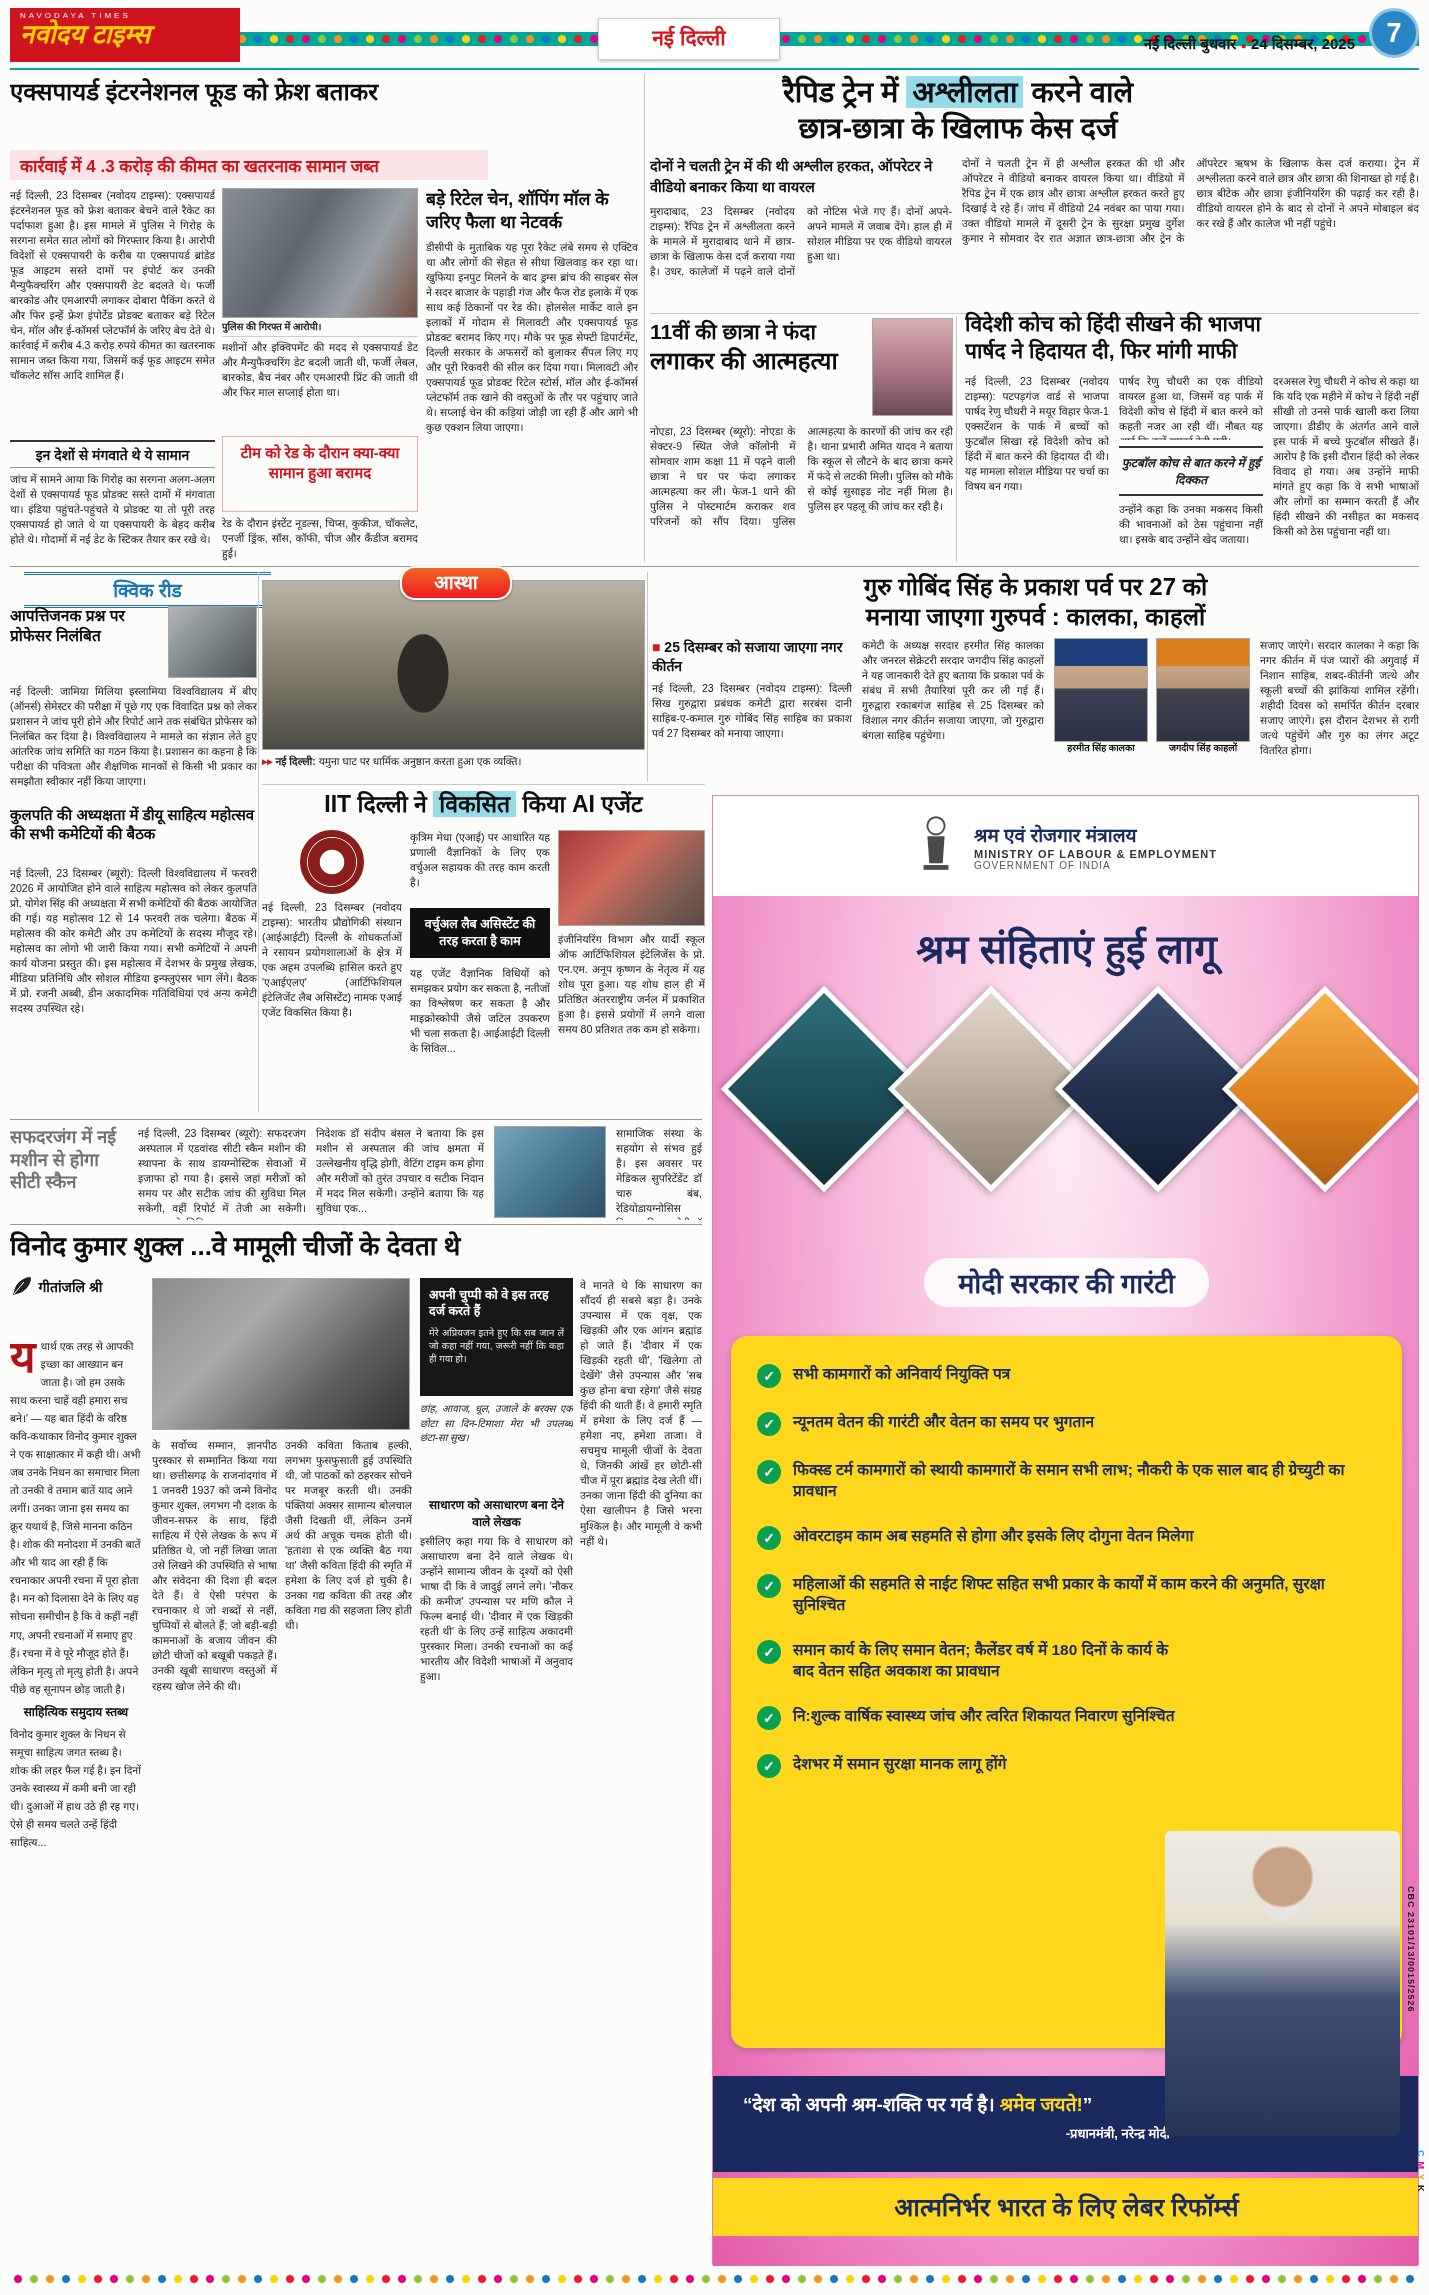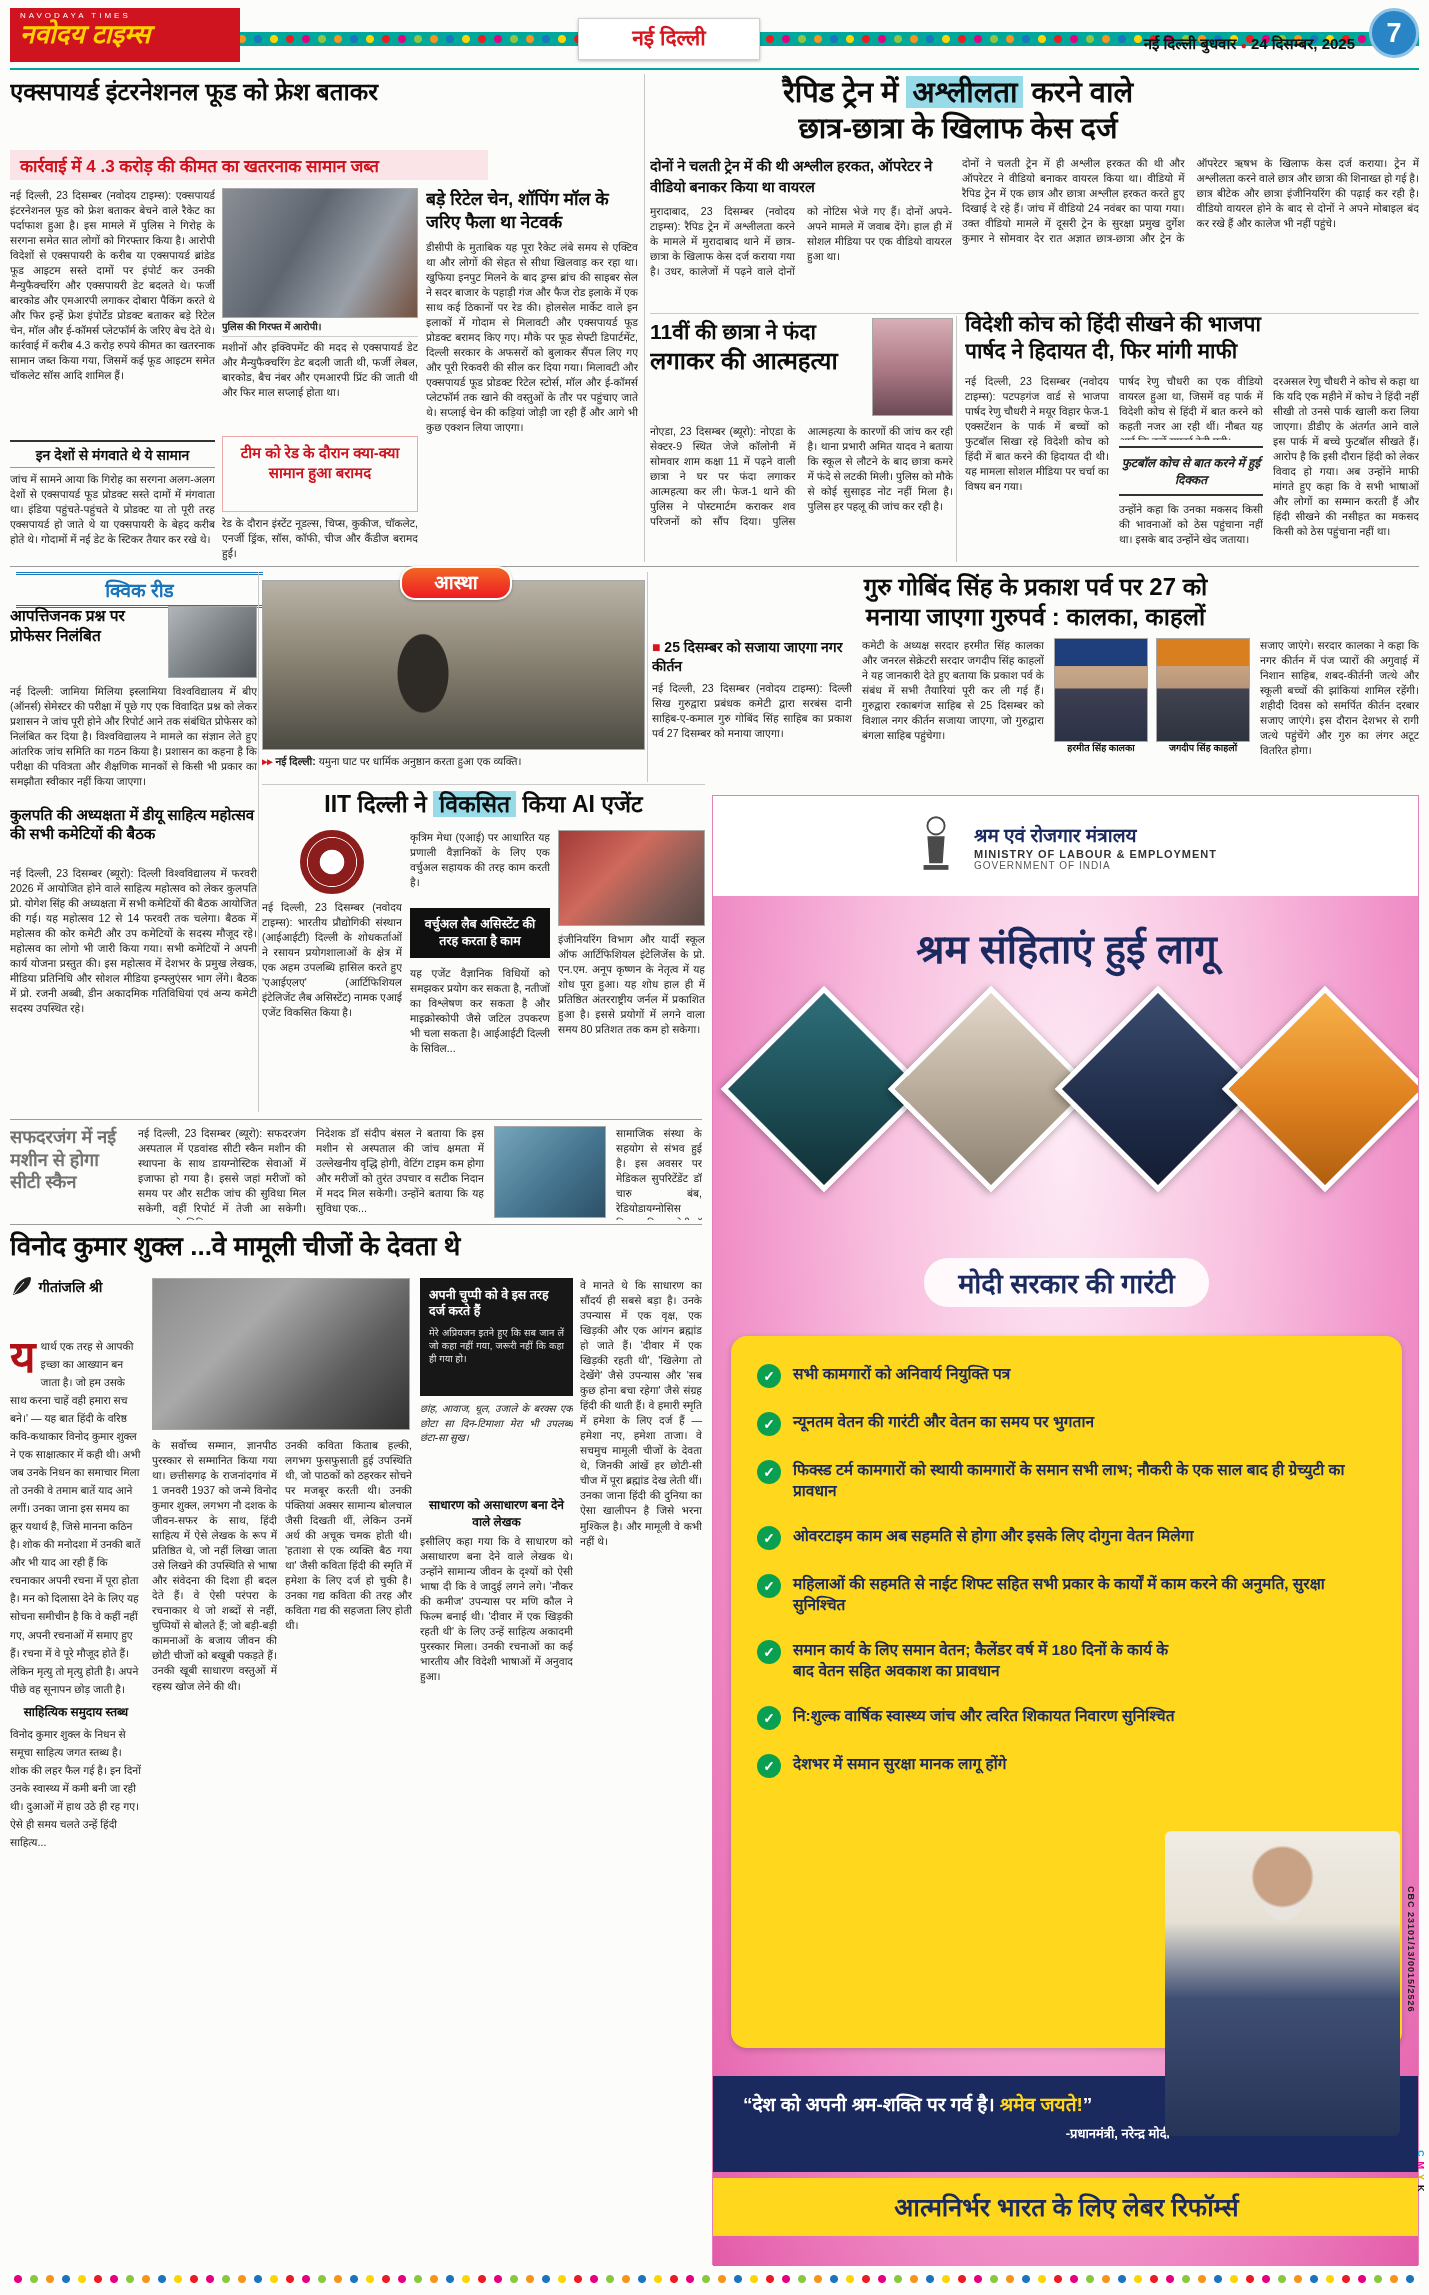--- a/index.html
+++ b/index.html
@@ -68,21 +68,21 @@
 </head>
 <body>
 
 <div id="page">
 
   <div class="abs dotstrip" style="left:10px;top:32px;width:1409px;height:14px;"></div>
   <div class="abs logo-box" style="left:10px;top:8px;width:230px;height:54px;">
     <span class="logo-en">NAVODAYA TIMES</span>
     <span class="logo-hi">नवोदय टाइम्स</span>
   </div>
-  <div class="abs edition-badge" style="left:578px;top:18px;width:180px;height:40px;">नई दिल्ली</div>
+  <div class="abs edition-badge" style="left:598px;top:18px;width:180px;height:40px;">नई दिल्ली</div>
   <div class="abs" style="left:980px;top:33px;width:375px;text-align:right;font-size:15px;font-weight:800;color:#111;">
     <span>नई दिल्ली बुधवार</span>
     <span style="color:#d6171f;font-size:10px;">●</span>
     <span>24 दिसम्बर, 2025</span>
   </div>
   <div class="abs page-circle" style="left:1369px;top:8px;width:50px;height:50px;">7</div>
   <div class="abs" style="left:10px;top:68px;width:1409px;height:2px;background:#00a79b;"></div>
 
   <div class="abs" style="left:10px;top:76px;width:478px;height:70px;overflow:hidden;">
     <span class="hl-line" style="font-size:24px;line-height:1.32;">एक्सपायर्ड इंटरनेशनल फूड को फ्रेश बताकर</span>
@@ -139,21 +139,21 @@
     <div style="position:absolute;left:154px;top:64px;width:144px;height:188px;overflow:hidden;">
       <div class="body" style="height:66px;">पार्षद रेणु चौधरी का एक वीडियो वायरल हुआ था, जिसमें वह पार्क में विदेशी कोच से हिंदी में बात करने को कहती नजर आ रही थीं। नौबत यह आई कि उन्हें सफाई देनी पड़ी।</div>
       <div class="quote-frame">फुटबॉल कोच से बात करने में हुई दिक्कत</div>
       <div class="body" style="height:56px;">उन्होंने कहा कि उनका मकसद किसी की भावनाओं को ठेस पहुंचाना नहीं था। इसके बाद उन्होंने खेद जताया।</div>
     </div>
     <div style="position:absolute;left:308px;top:64px;width:146px;height:188px;" class="body">दरअसल रेणु चौधरी ने कोच से कहा था कि यदि एक महीने में कोच ने हिंदी नहीं सीखी तो उनसे पार्क खाली करा लिया जाएगा। डीडीए के अंतर्गत आने वाले इस पार्क में बच्चे फुटबॉल सीखते हैं। आरोप है कि इसी दौरान हिंदी को लेकर विवाद हो गया। अब उन्होंने माफी मांगते हुए कहा कि वे सभी भाषाओं और लोगों का सम्मान करती हैं और हिंदी सीखने की नसीहत का मकसद किसी को ठेस पहुंचाना नहीं था।</div>
   </div>
 
   <div class="abs divider" style="left:10px;top:566px;width:1409px;height:1px;background:#9a9a9a;"></div>
 
-  <div class="abs qr-label" style="left:16px;top:572px;width:247px;">क्विक रीड</div>
+  <div class="abs qr-label" style="left:24px;top:572px;width:247px;">क्विक रीड</div>
   <div class="abs" style="left:10px;top:606px;width:152px;height:70px;font-weight:800;font-size:15.5px;line-height:1.3;color:#0d0d0d;overflow:hidden;">आपत्तिजनक प्रश्न पर प्रोफेसर निलंबित</div>
   <div class="abs photo" style="left:168px;top:606px;width:89px;height:72px;background:linear-gradient(135deg,#b0b6ba,#7d8488 50%,#4e5457);"></div>
   <div class="abs body" style="left:10px;top:684px;width:247px;height:116px;">नई दिल्ली: जामिया मिलिया इस्लामिया विश्वविद्यालय में बीए (ऑनर्स) सेमेस्टर की परीक्षा में पूछे गए एक विवादित प्रश्न को लेकर प्रशासन ने जांच पूरी होने और रिपोर्ट आने तक संबंधित प्रोफेसर को निलंबित कर दिया है। विश्वविद्यालय ने मामले का संज्ञान लेते हुए आंतरिक जांच समिति का गठन किया है। प्रशासन का कहना है कि परीक्षा की पवित्रता और शैक्षणिक मानकों से किसी भी प्रकार का समझौता स्वीकार नहीं किया जाएगा।</div>
   <div class="abs" style="left:10px;top:806px;width:247px;height:56px;font-weight:800;font-size:15px;line-height:1.25;color:#0d0d0d;overflow:hidden;">कुलपति की अध्यक्षता में डीयू साहित्य महोत्सव की सभी कमेटियों की बैठक</div>
   <div class="abs body" style="left:10px;top:866px;width:247px;height:244px;">नई दिल्ली, 23 दिसम्बर (ब्यूरो): दिल्ली विश्वविद्यालय में फरवरी 2026 में आयोजित होने वाले साहित्य महोत्सव को लेकर कुलपति प्रो. योगेश सिंह की अध्यक्षता में सभी कमेटियों की बैठक आयोजित की गई। यह महोत्सव 12 से 14 फरवरी तक चलेगा। बैठक में महोत्सव की कोर कमेटी और उप कमेटियों के सदस्य मौजूद रहे। महोत्सव का लोगो भी जारी किया गया। सभी कमेटियों ने अपनी कार्य योजना प्रस्तुत की। इस महोत्सव में देशभर के प्रमुख लेखक, मीडिया प्रतिनिधि और सोशल मीडिया इन्फ्लुएंसर भाग लेंगे। बैठक में प्रो. रजनी अब्बी, डीन अकादमिक गतिविधियां एवं अन्य कमेटी सदस्य उपस्थित रहे।</div>
 
   <div class="abs divider" style="left:258px;top:572px;width:1px;height:540px;"></div>
 
   <div class="abs photo" style="left:262px;top:580px;width:383px;height:170px;background:
       radial-gradient(ellipse 26px 40px at 42% 55%, #2e2a25 96%, rgba(0,0,0,0) 100%),

